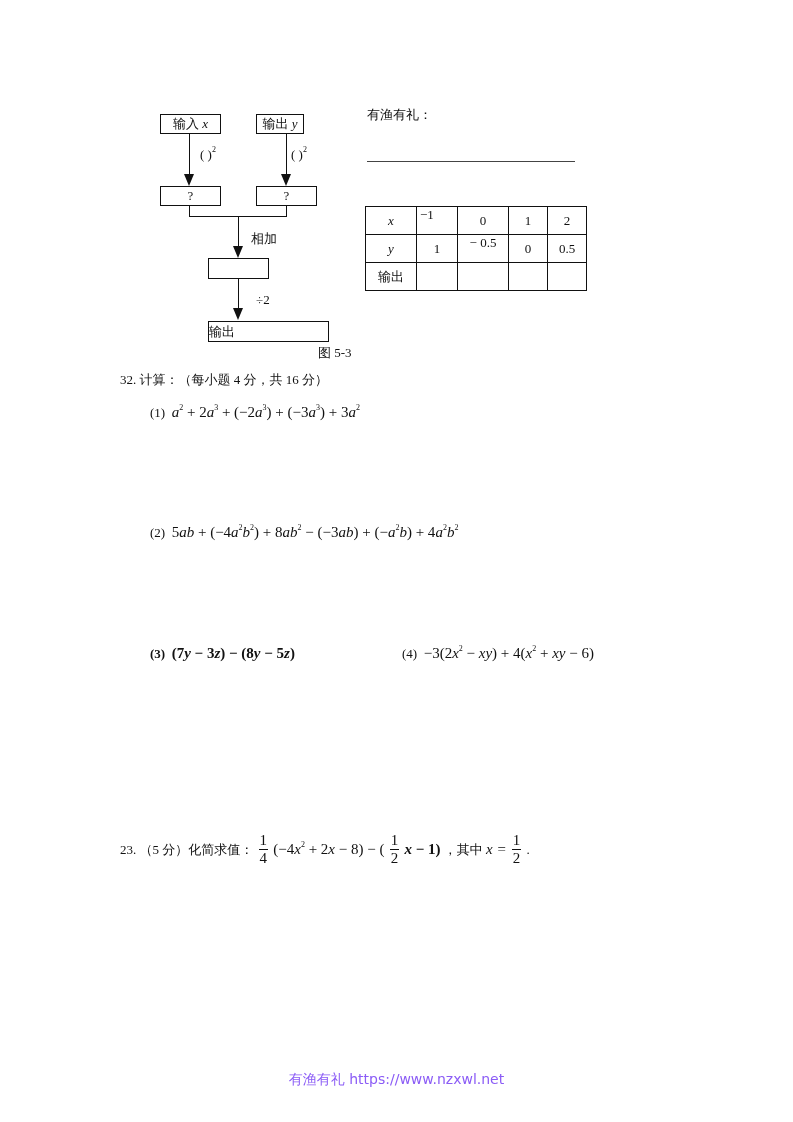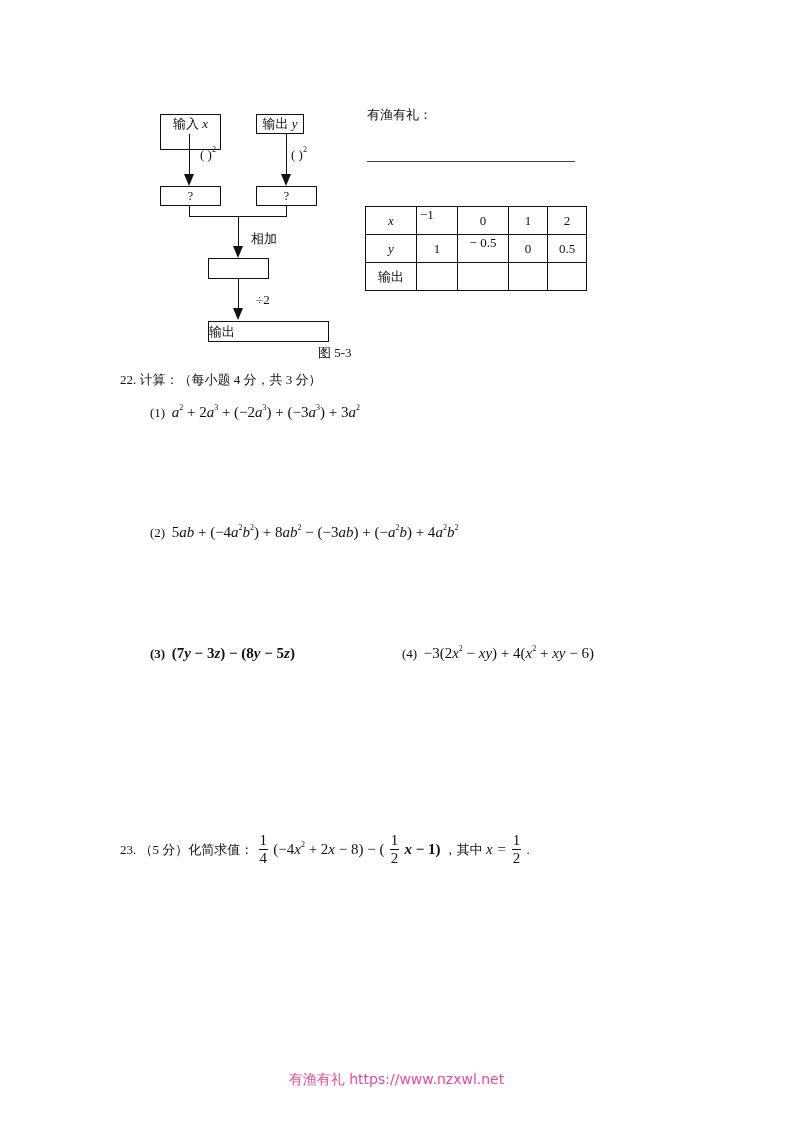--- a/index.html
+++ b/index.html
@@ -14,27 +14,27 @@
   .i { font-style:italic; }
   sup { font-size:8px; vertical-align:7px; line-height:0; }
   table.calc { position:absolute; left:365px; top:206px; border-collapse:collapse; font-size:13px; }
   table.calc td { border:1px solid #111; height:27px; text-align:center; padding:0; }
   .q { position:absolute; font-size:13px; white-space:nowrap; }
   .m { font-size:15px; }
   .frac { display:inline-block; vertical-align:middle; text-align:center; margin:0 2px; }
   .frac span { display:block; line-height:17px; font-size:15px; }
   .frac .num { border-bottom:1px solid #111; padding:0 1px; }
   .footer { position:absolute; left:0; width:793px; top:1071px; text-align:center;
-            font-family:"DejaVu Sans", sans-serif; font-size:14px; color:#ec4899; }
+            font-family:"DejaVu Sans", sans-serif; font-size:14px; color:#8b5cf6; }
 </style>
 </head>
 <body>
 
 <div>
-  <div class="box" style="left:160px;top:114px;width:61px;height:36px;line-height:18px;">
+  <div class="box" style="left:160px;top:114px;width:61px;height:20px;line-height:18px;">
     <span>输入</span>
     <span class="i">x</span>
   </div>
   <div class="box" style="left:256px;top:114px;width:48px;height:20px;line-height:18px;">
     <span>输出</span>
     <span class="i">y</span>
   </div>
 
   <div class="line" style="left:189px;top:134px;width:1px;height:40px;"></div>
   <div class="arrow" style="left:184px;top:174px;"></div>
@@ -96,21 +96,21 @@
   <tr>
     <td>输出</td>
     <td></td>
     <td></td>
     <td></td>
     <td></td>
   </tr>
 </tbody>
   </table>
 
-<div class="q" style="left:120px;top:371px;">22.  计算：（每小题 4 分，共 3 分）</div>
+<div class="q" style="left:120px;top:371px;">32.  计算：（每小题 4 分，共 16 分）</div>
 
 <div class="q" style="left:150px;top:404px;font-family:Liberation Serif, serif;">
   <span>(1)</span>&nbsp;
   <span class="m"><i>a</i><sup>2</sup> + 2<i>a</i><sup>3</sup> + (−2<i>a</i><sup>3</sup>) + (−3<i>a</i><sup>3</sup>) + 3<i>a</i><sup>2</sup></span>
 </div>
 
 <div class="q" style="left:150px;top:524px;">
   <span>(2)</span>&nbsp;
   <span class="m">5<i>ab</i> + (−4<i>a</i><sup>2</sup><i>b</i><sup>2</sup>) + 8<i>ab</i><sup>2</sup> − (−3<i>ab</i>) + (−<i>a</i><sup>2</sup><i>b</i>) + 4<i>a</i><sup>2</sup><i>b</i><sup>2</sup></span>
 </div>

